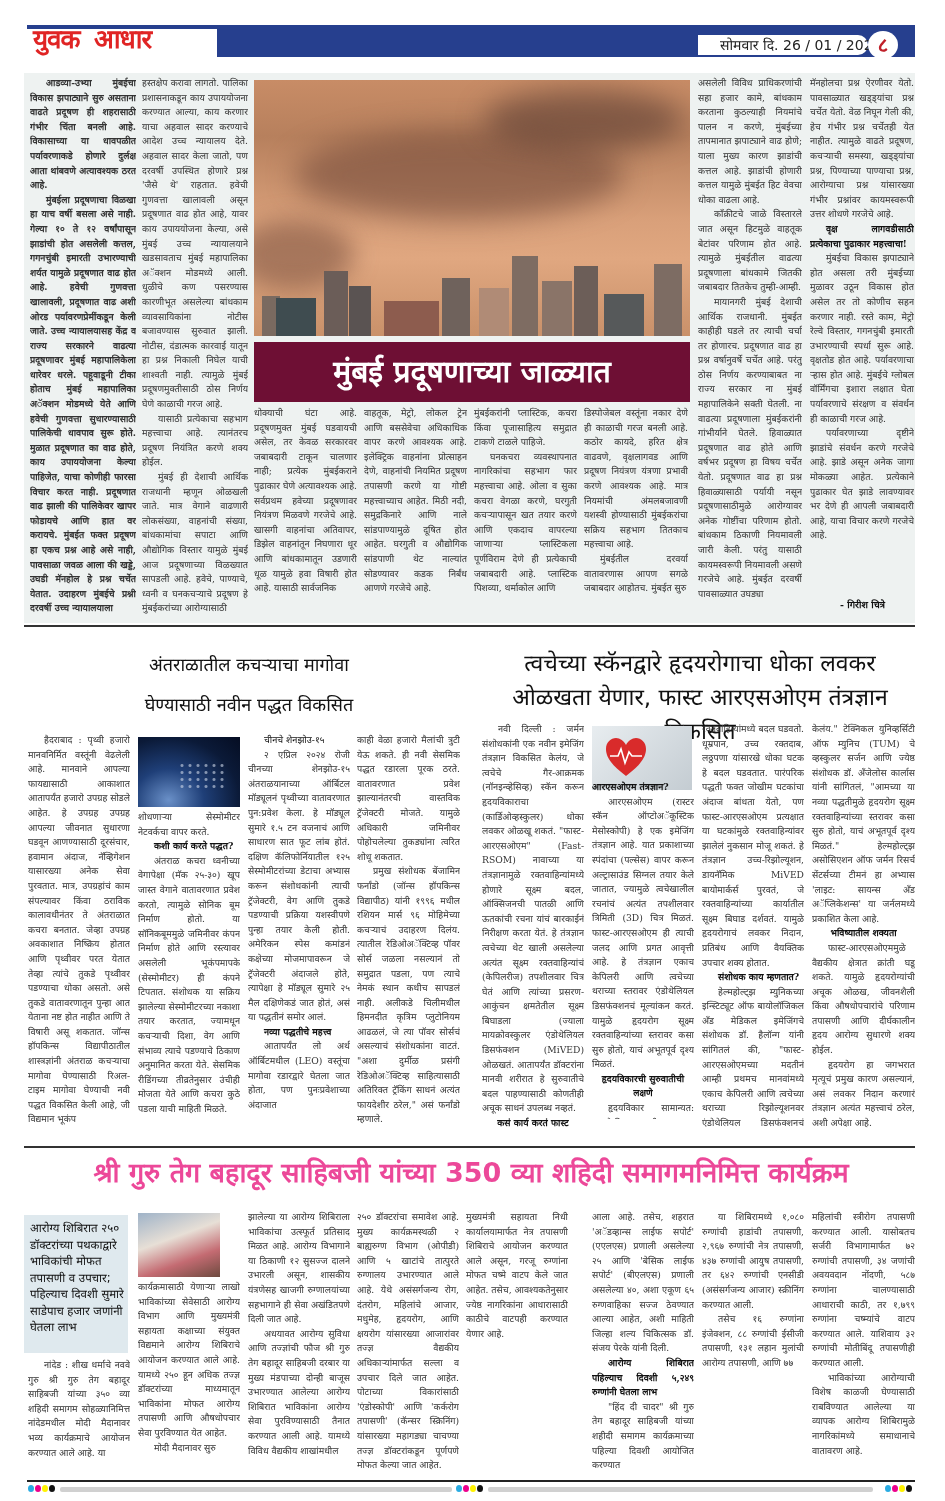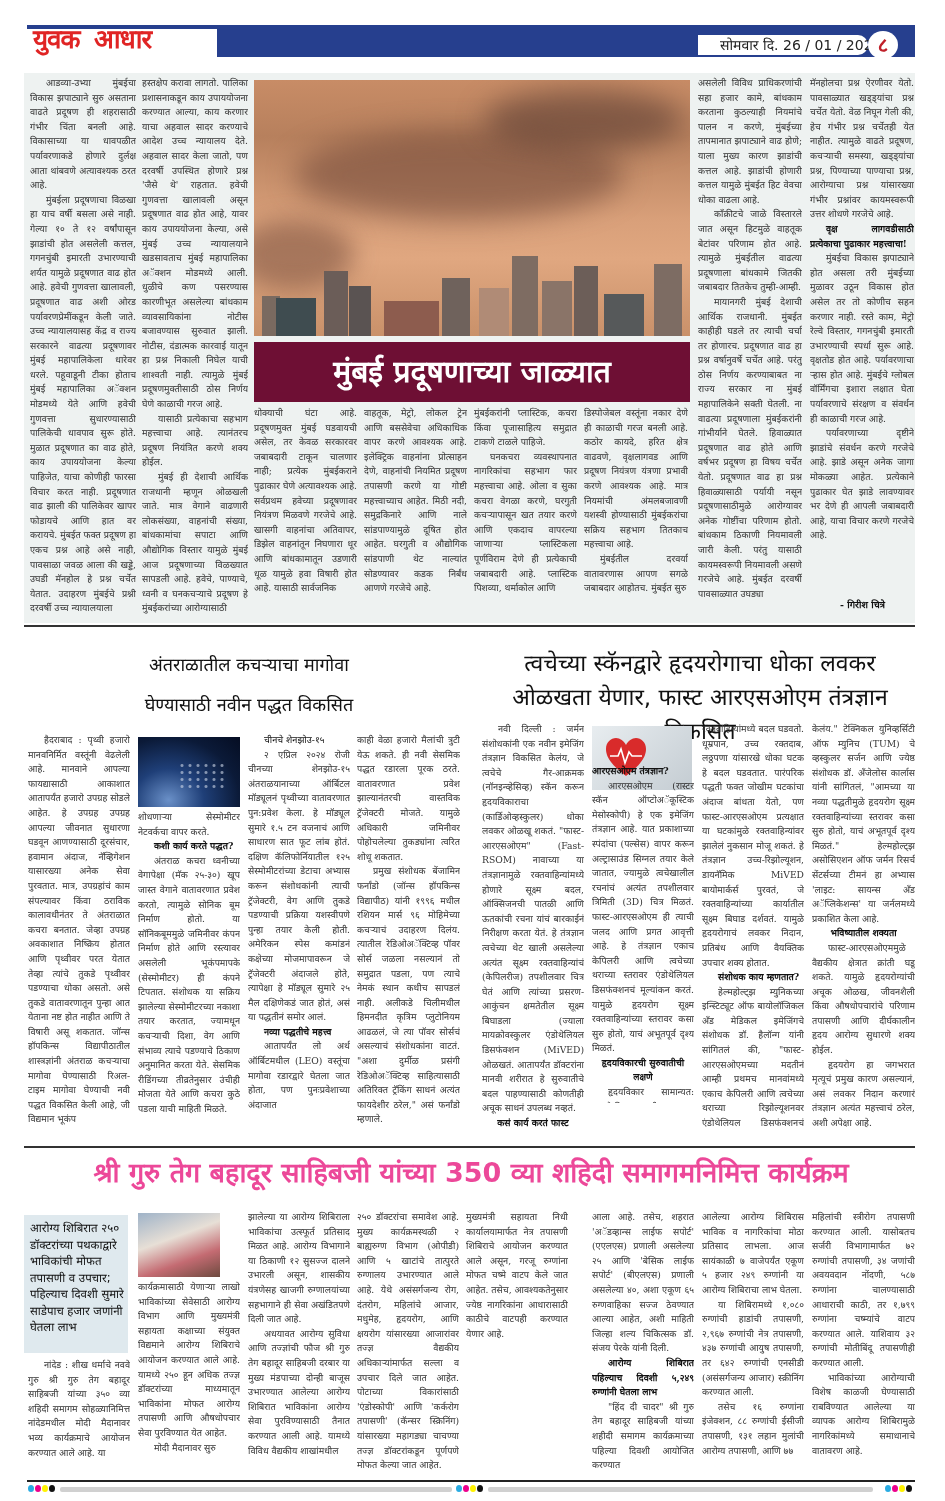--- a/index.html
+++ b/index.html
@@ -56,21 +56,21 @@
 
 <div class="masthead" style="background: rgb(38, 63, 142);"></div>
 <div class="logo-box"></div>
 <div class="logo" style="color: rgb(224, 36, 36);">युवक आधार</div>
 <div class="date-box"></div>
 <div class="date-text">सोमवार दि. 26 / 01 / 2026</div>
 <div class="page-badge" style="color: rgb(192, 32, 42);">८</div>
 
 <div class="sec1"></div>
 
-<div class="col" style="left:30px;top:76px;width:106px;height:545px;">
+<div class="col" style="left:30px;top:76px;width:106px;height:545px;font-weight:bold;">
   <p>आडव्या-उभ्या मुंबईचा विकास झपाट्याने सुरु असताना वाढते प्रदूषण ही शहरासाठी गंभीर चिंता बनली आहे. विकासाच्या या धावपळीत पर्यावरणाकडे होणारे दुर्लक्ष आता थांबवणे अत्यावश्यक ठरत आहे.</p>
   <p>मुंबईला प्रदूषणाचा विळखा हा याच वर्षी बसला असे नाही. गेल्या १० ते १२ वर्षांपासून झाडांची होत असलेली कत्तल, गगनचुंबी इमारती उभारण्याची शर्यत यामुळे प्रदूषणात वाढ होत आहे. हवेची गुणवत्ता खालावली, प्रदूषणात वाढ अशी ओरड पर्यावरणप्रेमींकडून केली जाते. उच्च न्यायालयासह केंद्र व राज्य सरकारने वाढत्या प्रदूषणावर मुंबई महापालिकेला धारेवर धरले. पहूवाडूनी टीका होताच मुंबई महापालिका अॅक्शन मोडमध्ये येते आणि हवेची गुणवत्ता सुधारण्यासाठी पालिकेची धावपाव सुरू होते. मुळात प्रदूषणात का वाढ होते, काय उपाययोजना केल्या पाहिजेत, याचा कोणीही फारसा विचार करत नाही. प्रदूषणात वाढ झाली की पालिकेवर खापर फोडायचे आणि हात वर करायचे. मुंबईत फक्त प्रदूषण हा एकच प्रश्न आहे असे नाही, पावसाळा जवळ आला की खड्डे, उघडी मॅनहोल हे प्रश्न चर्चेत येतात. उदाहरण मुंबईचे प्रश्नी दरवर्षी उच्च न्यायालयाला</p>
 </div>
 <div class="col" style="left:142px;top:76px;width:106px;height:545px;">
   <p style="text-indent:0">हस्तक्षेप करावा लागतो. पालिका प्रशासनाकडून काय उपाययोजना करण्यात आल्या, काय करणार याचा अहवाल सादर करण्याचे आदेश उच्च न्यायालय देते. अहवाल सादर केला जातो, पण दरवर्षी उपस्थित होणारे प्रश्न 'जैसे थे' राहतात. हवेची गुणवत्ता खालावली असून प्रदूषणात वाढ होत आहे, यावर काय उपाययोजना केल्या, असे मुंबई उच्च न्यायालयाने खडसावताच मुंबई महापालिका अॅक्शन मोडमध्ये आली. धुळीचे कण पसरण्यास कारणीभूत असलेल्या बांधकाम व्यावसायिकांना नोटीस बजावण्यास सुरुवात झाली. नोटीस, दंडात्मक कारवाई यातून हा प्रश्न निकाली निघेल याची शाश्वती नाही. त्यामुळे मुंबई प्रदूषणमुक्तीसाठी ठोस निर्णय घेणे काळाची गरज आहे.</p>
   <p>यासाठी प्रत्येकाचा सहभाग महत्त्वाचा आहे. त्यानंतरच प्रदूषण नियंत्रित करणे शक्य होईल.</p>
   <p>मुंबई ही देशाची आर्थिक राजधानी म्हणून ओळखली जाते. मात्र वेगाने वाढणारी लोकसंख्या, वाहनांची संख्या, बांधकामांचा सपाटा आणि औद्योगिक विस्तार यामुळे मुंबई आज प्रदूषणाच्या विळख्यात सापडली आहे. हवेचे, पाण्याचे, ध्वनी व घनकचऱ्याचे प्रदूषण हे मुंबईकरांच्या आरोग्यासाठी</p>
 </div>
 
 <div class="hero">
@@ -153,21 +153,21 @@
 <div class="col" style="left:482px;top:722px;width:102px;height:411px;">
   <p>नवी दिल्ली : जर्मन संशोधकांनी एक नवीन इमेजिंग तंत्रज्ञान विकसित केलंय, जे त्वचेचे गैर-आक्रमक (नॉनइन्व्हेसिव्ह) स्कॅन करून हृदयविकाराचा (कार्डिओव्हस्कुलर) धोका लवकर ओळखू शकतं. "फास्ट-आरएसओएम" (Fast-RSOM) नावाच्या या तंत्रज्ञानामुळे रक्तवाहिन्यांमध्ये होणारे सूक्ष्म बदल, ऑक्सिजनची पातळी आणि ऊतकांची रचना यांचं बारकाईनं निरीक्षण करता येतं. हे तंत्रज्ञान त्वचेच्या थेट खाली असलेल्या अत्यंत सूक्ष्म रक्तवाहिन्यांचं (केपिलरीज) तपशीलवार चित्र घेतं आणि त्यांच्या प्रसरण-आकुंचन क्षमतेतील सूक्ष्म बिघाडला (ज्याला मायक्रोवस्कुलर एंडोथेलियल डिसफंक्शन (MiVED) ओळखतं. आतापर्यंत डॉक्टरांना मानवी शरीरात हे सुरुवातीचे बदल पाहण्यासाठी कोणतीही अचूक साधनं उपलब्ध नव्हतं.</p>
   <p class="bold" style="text-align:center;text-indent:0">कसं कार्य करतं फास्ट</p>
 </div>
 <div class="heart-img">
   <svg class="heart-shape" viewBox="0 0 44 44">
     <path d="M22 40 C6 28 2 20 2 13 C2 6 7 2 12 2 C16 2 20 5 22 9 C24 5 28 2 32 2 C37 2 42 6 42 13 C42 20 38 28 22 40 Z" fill="#d92b2b"></path>
     <polyline points="6,20 14,20 17,13 21,27 25,16 28,20 38,20" fill="none" stroke="#fff" stroke-width="1.6"></polyline>
   </svg>
 </div>
-<div class="col" style="left:592px;top:764px;width:102px;height:339px;">
+<div class="col" style="left:592px;top:780px;width:102px;height:339px;">
   <p class="bold" style="text-indent:0">आरएसओएम तंत्रज्ञान?</p>
   <p>आरएसओएम (रास्टर स्कॅन ऑप्टोअॅकूस्टिक मेसोस्कोपी) हे एक इमेजिंग तंत्रज्ञान आहे. यात प्रकाशाच्या स्पंदांचा (पल्सेस) वापर करून अल्ट्रासाउंड सिग्नल तयार केले जातात, ज्यामुळे त्वचेखालील रचनांचं अत्यंत तपशीलवार त्रिमिती (3D) चित्र मिळतं. फास्ट-आरएसओएम ही त्याची जलद आणि प्रगत आवृत्ती आहे. हे तंत्रज्ञान एकाच केपिलरी आणि त्वचेच्या थराच्या स्तरावर एंडोथेलियल डिसफंक्शनचं मूल्यांकन करतं. यामुळे हृदयरोग सूक्ष्म रक्तवाहिन्यांच्या स्तरावर कसा सुरु होतो, याचं अभूतपूर्व दृश्य मिळतं.</p>
   <p class="bold" style="text-align:center;text-indent:0">हृदयविकारची सुरुवातीची लक्षणे</p>
   <p>हृदयविकार सामान्यत: लक्षणे दिसण्याआधीच सूक्ष्म</p>
 </div>
 <div class="col" style="left:702px;top:722px;width:102px;height:411px;">
   <p style="text-indent:0">रक्तवाहिन्यांमध्ये बदल घडवतो. धूम्रपान, उच्च रक्तदाब, लठ्ठपणा यांसारखे धोका घटक हे बदल घडवतात. पारंपरिक पद्धती फक्त जोखीम घटकांचा अंदाज बांधता येतो, पण फास्ट-आरएसओएम प्रत्यक्षात या घटकांमुळे रक्तवाहिन्यांवर झालेलं नुकसान मोजू शकतं. हे तंत्रज्ञान उच्च-रिझोल्यूशन, डायनॅमिक MiVED बायोमार्कर्स पुरवतं, जे रक्तवाहिन्यांच्या कार्यातील सूक्ष्म बिघाड दर्शवतं. यामुळे हृदयरोगाचं लवकर निदान, प्रतिबंध आणि वैयक्तिक उपचार शक्य होतात.</p>
   <p class="bold">संशोधक काय म्हणतात?</p>
   <p>हेल्महोल्ट्झ म्युनिकच्या इन्स्टिट्यूट ऑफ बायोलॉजिकल अँड मेडिकल इमेजिंगचे संशोधक डॉ. हैलॉन्ग यांनी सांगितलं की, "फास्ट-आरएसओएमच्या मदतीनं आम्ही प्रथमच मानवांमध्ये एकाच केपिलरी आणि त्वचेच्या थराच्या रिझोल्यूशनवर एंडोथेलियल डिसफंक्शनचं मूल्यांकन</p>
 </div>
@@ -200,21 +200,20 @@
 </div>
 <div class="col" style="left:466px;top:1210px;width:102px;height:266px;">
   <p style="text-indent:0">मुख्यमंत्री सहायता निधी कार्यालयामार्फत नेत्र तपासणी शिबिराचे आयोजन करण्यात आले असून, गरजू रुग्णांना मोफत चष्मे वाटप केले जात आहेत. तसेच, आवश्यकतेनुसार ज्येष्ठ नागरिकांना आधारासाठी काठीचे वाटपही करण्यात येणार आहे.</p>
 </div>
 <div class="col" style="left:592px;top:1210px;width:102px;height:266px;">
   <p style="text-indent:0">आला आहे. तसेच, शहरात 'अॅडव्हान्स लाईफ सपोर्ट' (एएलएस) प्रणाली असलेल्या २५ आणि 'बेसिक लाईफ सपोर्ट' (बीएलएस) प्रणाली असलेल्या ४०, अशा एकूण ६५ रुग्णवाहिका सज्ज ठेवण्यात आल्या आहेत, अशी माहिती जिल्हा शल्य चिकित्सक डॉ. संजय पेरके यांनी दिली.</p>
   <p class="bold">आरोग्य शिबिरात पहिल्याच दिवशी ५,२४९ रुग्णांनी घेतला लाभ</p>
   <p>"हिंद दी चादर" श्री गुरु तेग बहादूर साहिबजी यांच्या शहीदी समागम कार्यक्रमाच्या पहिल्या दिवशी आयोजित करण्यात</p>
 </div>
 <div class="col" style="left:702px;top:1210px;width:102px;height:266px;">
-  <p style="text-indent:0">आलेल्या आरोग्य शिबिरास भाविक व नागरिकांचा मोठा प्रतिसाद लाभला. आज सायंकाळी ७ वाजेपर्यंत एकूण ५ हजार २४९ रुग्णांनी या आरोग्य शिबिराचा लाभ घेतला.</p>
   <p>या शिबिरामध्ये १,०८० रुग्णांची हाडांची तपासणी, २,९६७ रुग्णांची नेत्र तपासणी, ४३७ रुग्णांची आयुष तपासणी, तर ६४२ रुग्णांची एनसीडी (असंसर्गजन्य आजार) स्क्रीनिंग करण्यात आली.</p>
   <p>तसेच १६ रुग्णांना इंजेक्शन, ८८ रुग्णांची ईसीजी तपासणी, १३१ लहान मुलांची आरोग्य तपासणी, आणि ७७</p>
 </div>
 <div class="col" style="left:812px;top:1210px;width:103px;height:266px;">
   <p style="text-indent:0">महिलांची स्त्रीरोग तपासणी करण्यात आली. यासोबतच सर्जरी विभागामार्फत ७२ रुग्णांची तपासणी, ३४ जणांची अवयवदान नोंदणी, ५८७ रुग्णांना चालण्यासाठी आधाराची काठी, तर १,७९९ रुग्णांना चष्म्यांचे वाटप करण्यात आले. याशिवाय ३२ रुग्णांची मोतीबिंदू तपासणीही करण्यात आली.</p>
   <p>भाविकांच्या आरोग्याची विशेष काळजी घेण्यासाठी राबविण्यात आलेल्या या व्यापक आरोग्य शिबिरामुळे नागरिकांमध्ये समाधानाचे वातावरण आहे.</p>
 </div>
 
 <div class="foot-rule"></div>
 <div class="reg-bar" style="left:60px;width:392px;"></div>

